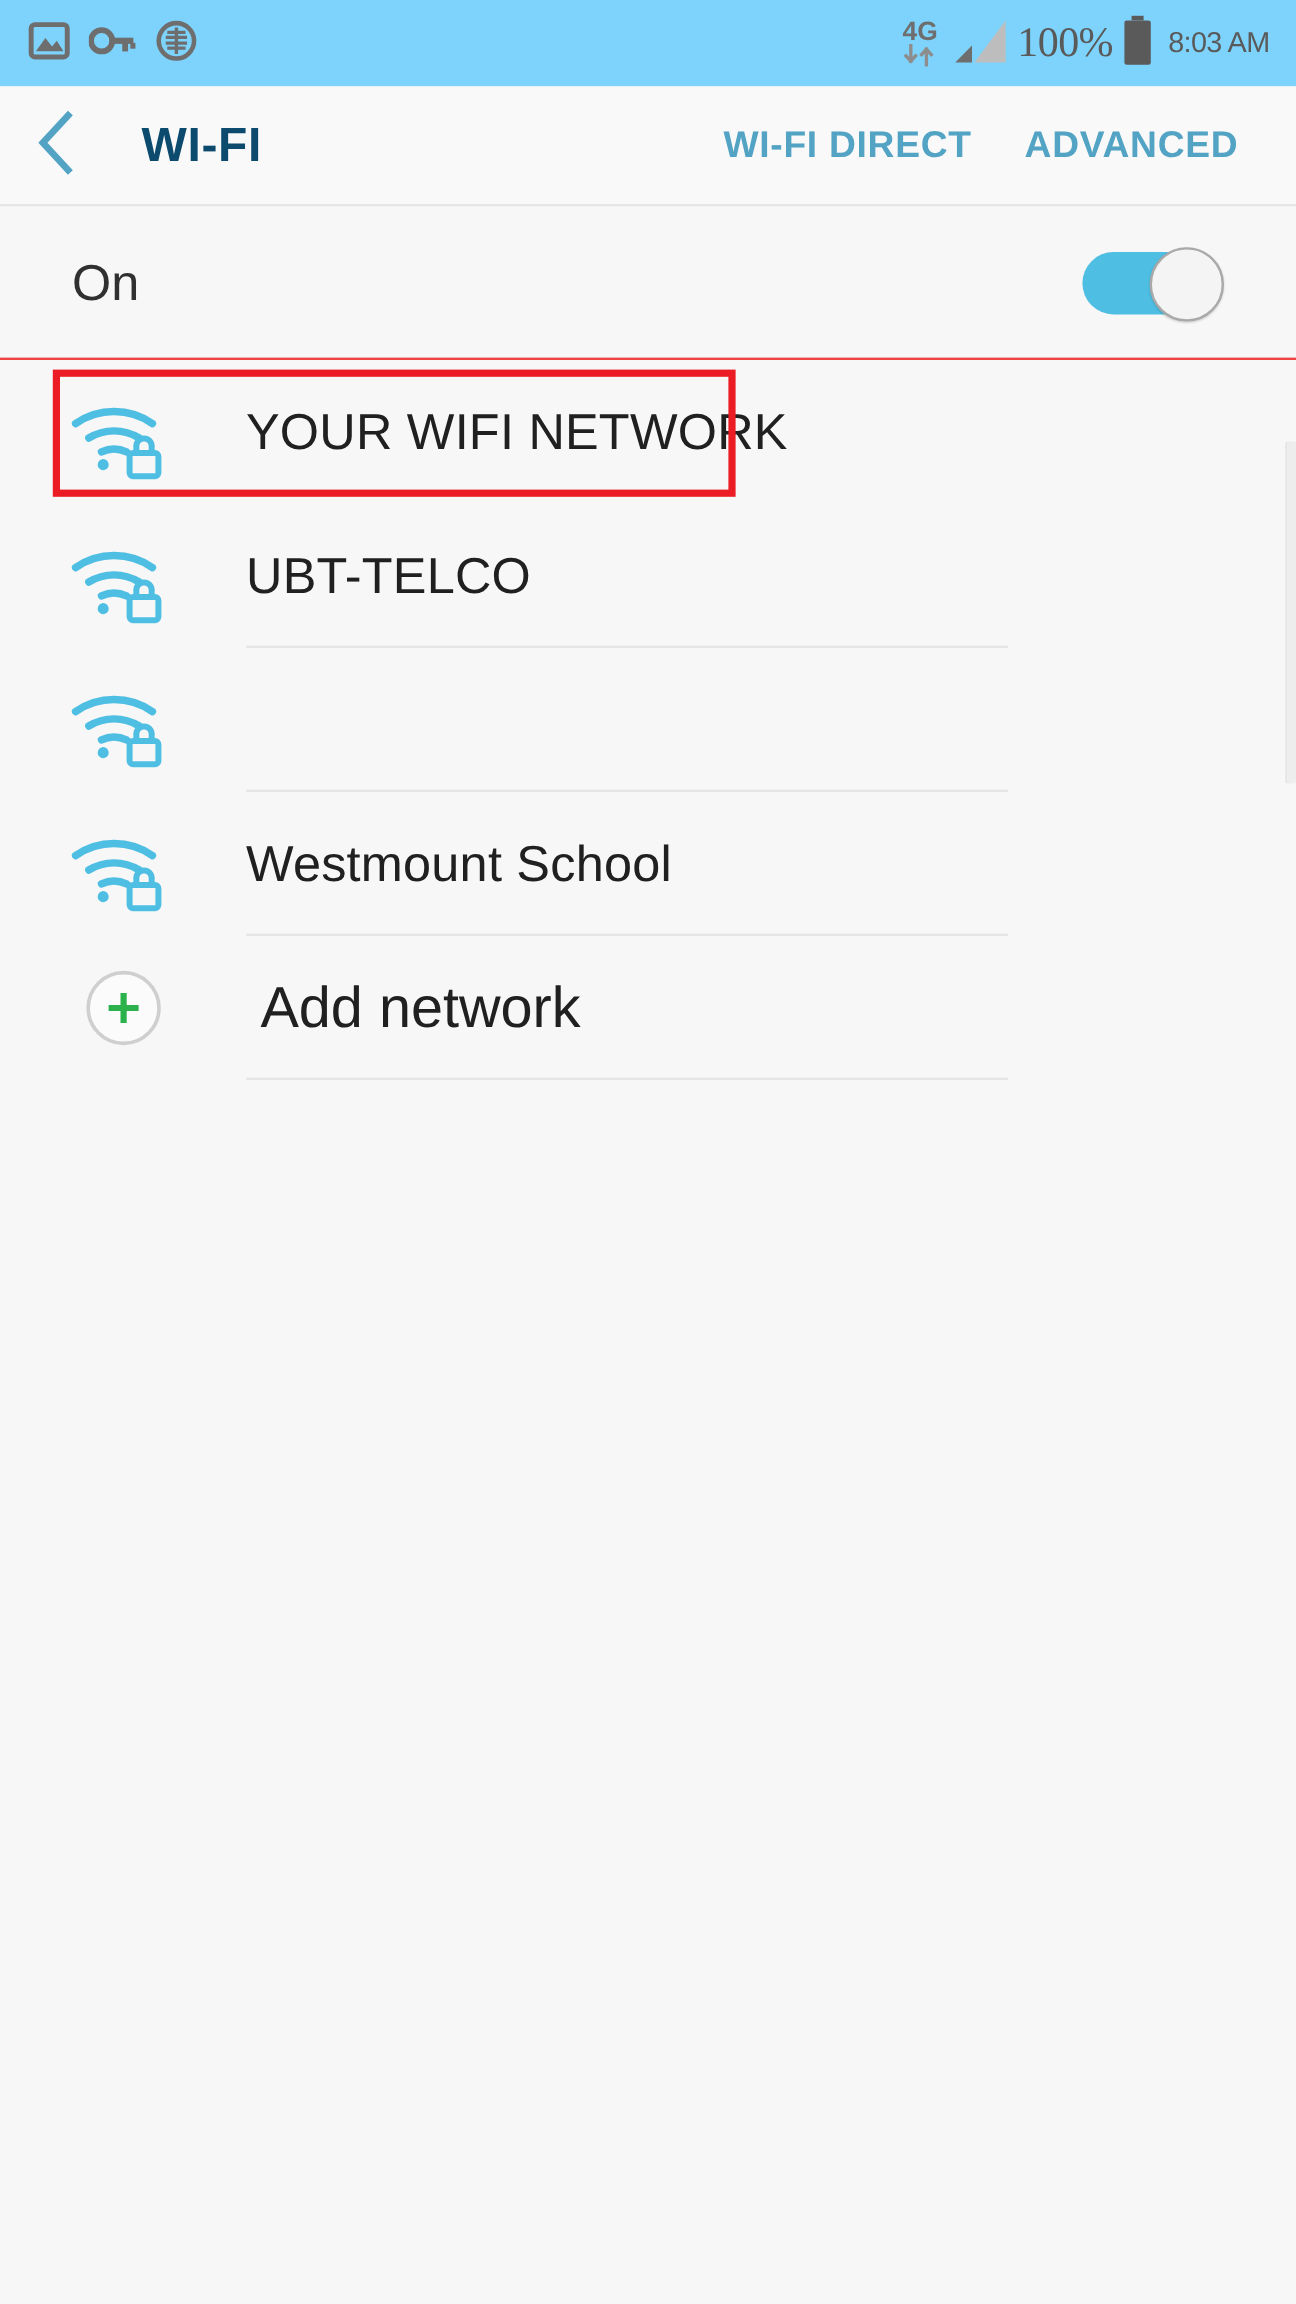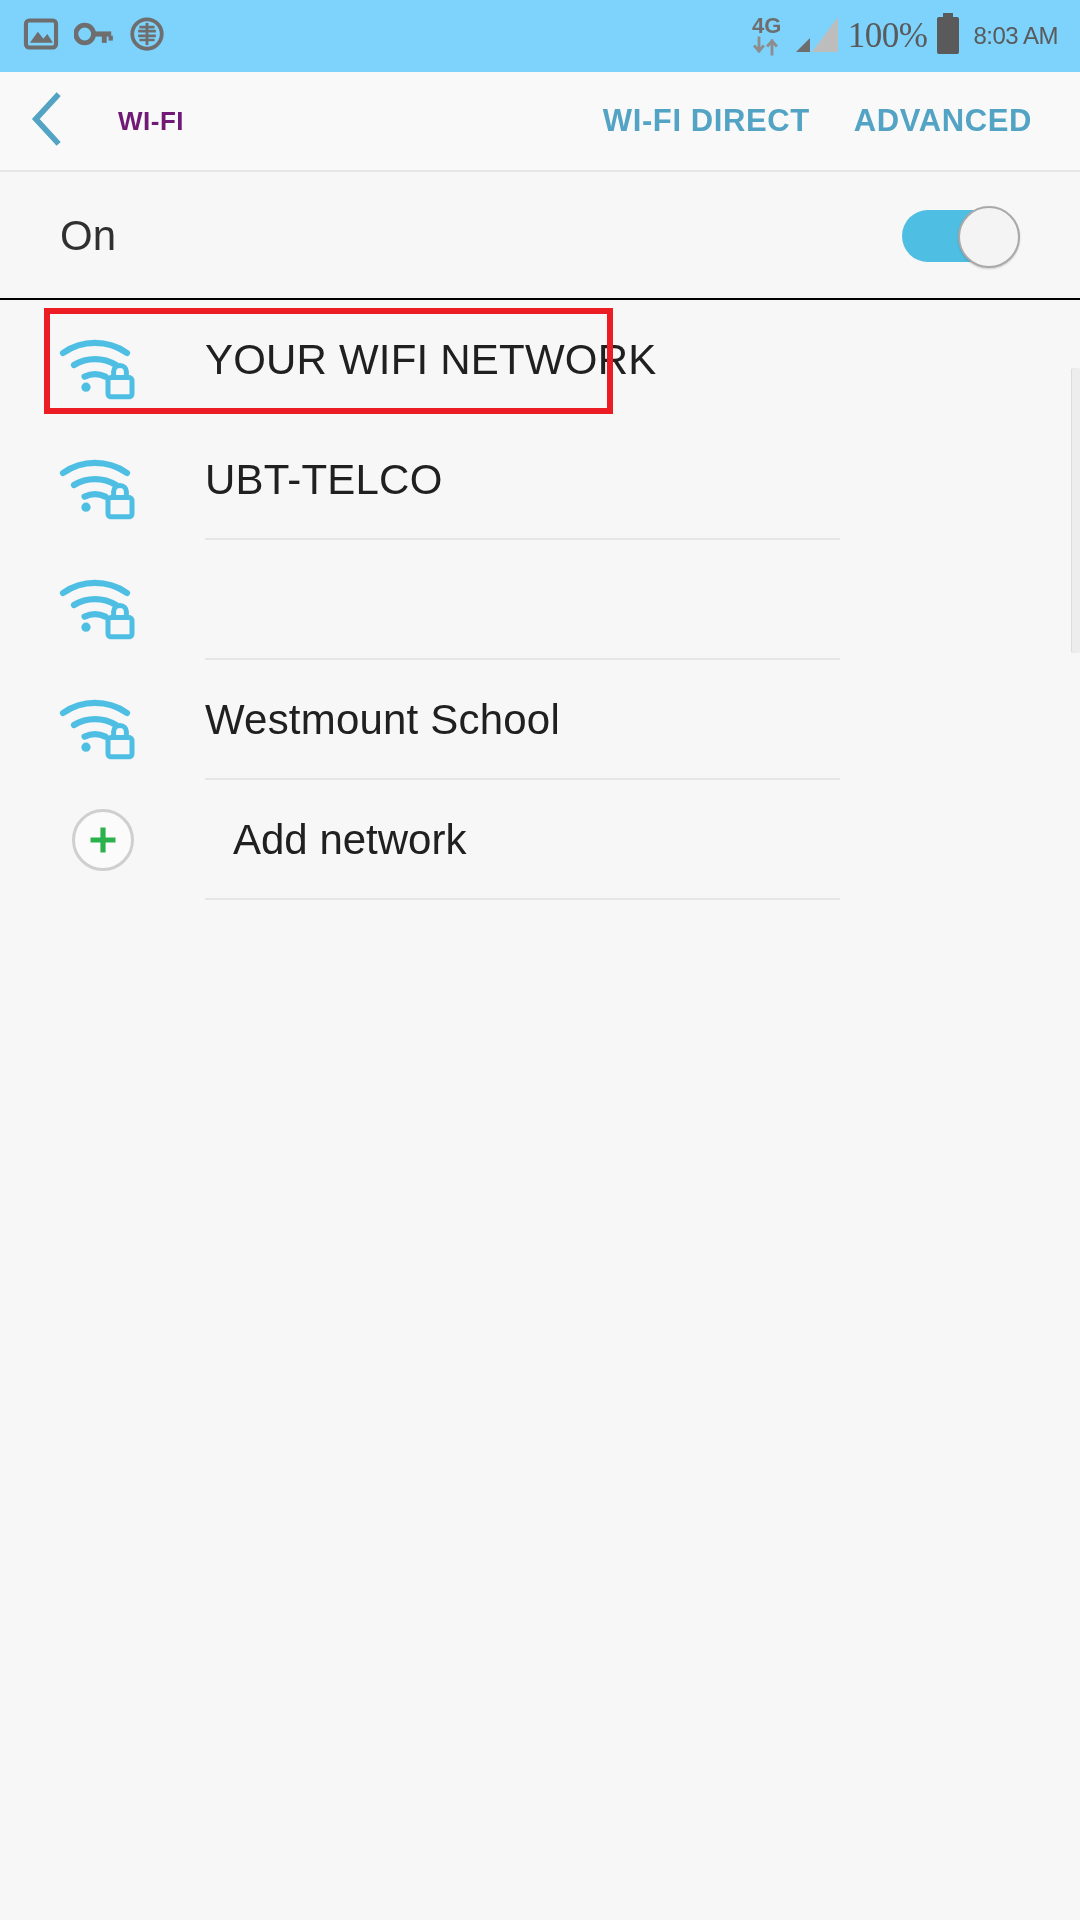--- a/index.html
+++ b/index.html
@@ -82,23 +82,23 @@
   }
   .back-btn {
     width: 96px;
     height: 100px;
     display: flex;
     align-items: center;
     justify-content: center;
     cursor: pointer;
   }
   .app-title {
-    font-size: 26px;
+    font-size: 40px;
     font-weight: bold;
-    color: #701a75;
+    color: #0c4a6e;
     letter-spacing: 0.5px;
     margin-left: 22px;
   }
   .app-actions {
     margin-left: auto;
     display: flex;
     align-items: flex-end;
     gap: 44px;
     padding-right: 48px;
   }
@@ -113,21 +113,21 @@
 
   
   .toggle-row {
     position: absolute;
     top: 174px; left: 0;
     width: 1080px;
     height: 126px;
     background: #f7f7f7;
     display: flex;
     align-items: center;
-    border-bottom: 2px solid #000000;
+    border-bottom: 2px solid #ef4444;
     padding: 0 60px 0 60px;
   }
   .toggle-label {
     font-size: 42px;
     color: #303030;
   }
   .switch {
     margin-left: auto;
     position: relative;
     width: 118px;
@@ -218,23 +218,23 @@
     width: 62px;
     height: 62px;
     border-radius: 50%;
     border: 3px solid #cfcfcf;
     background: #fbfbfb;
     display: flex;
     align-items: center;
     justify-content: center;
   }
   .add-label {
-    font-size: 42px;
+    font-size: 48px;
     color: #202020;
-    margin-left: 28px;
+    margin-left: 12px;
   }
   .add-divider {
     position: absolute;
     left: 205px;
     right: 240px;
     bottom: 0;
     height: 2px;
     background: #e6e6e6;
   }
 

